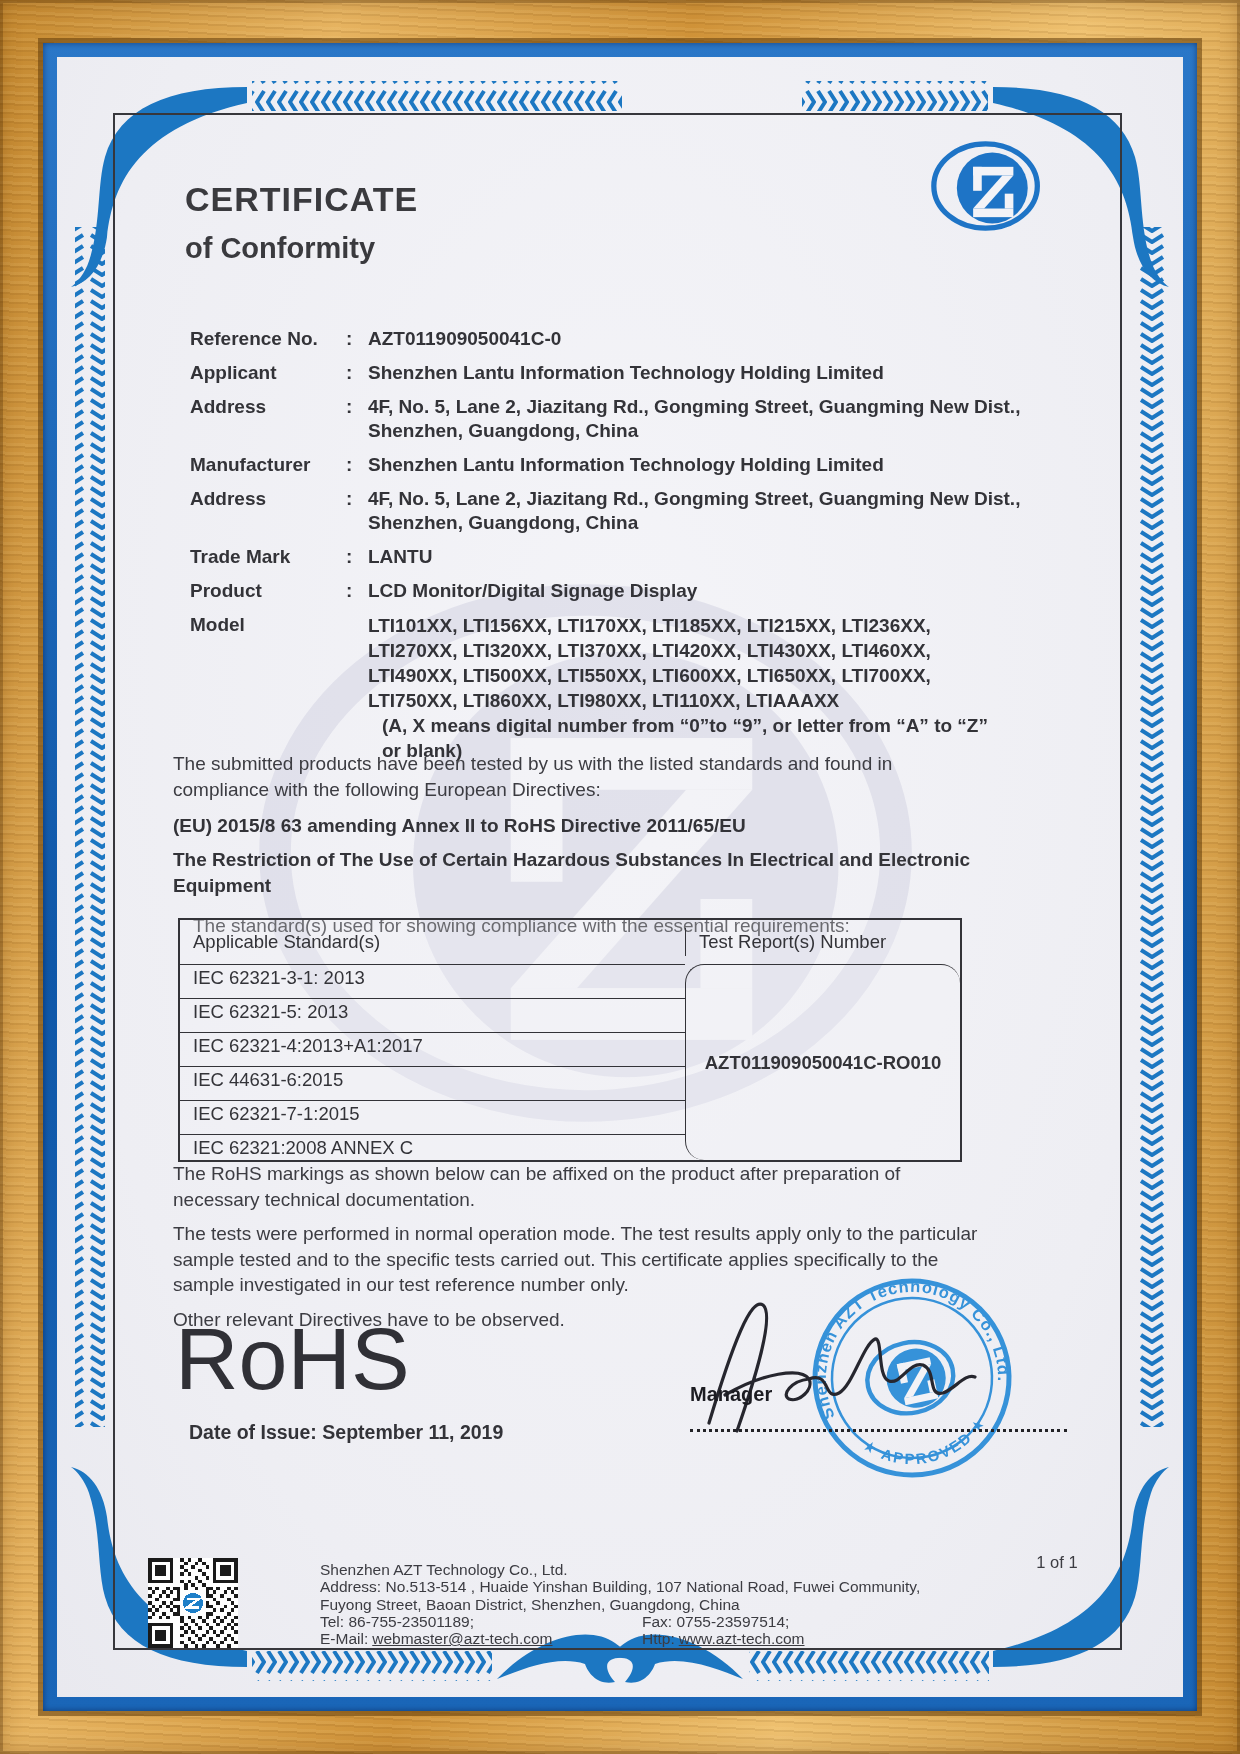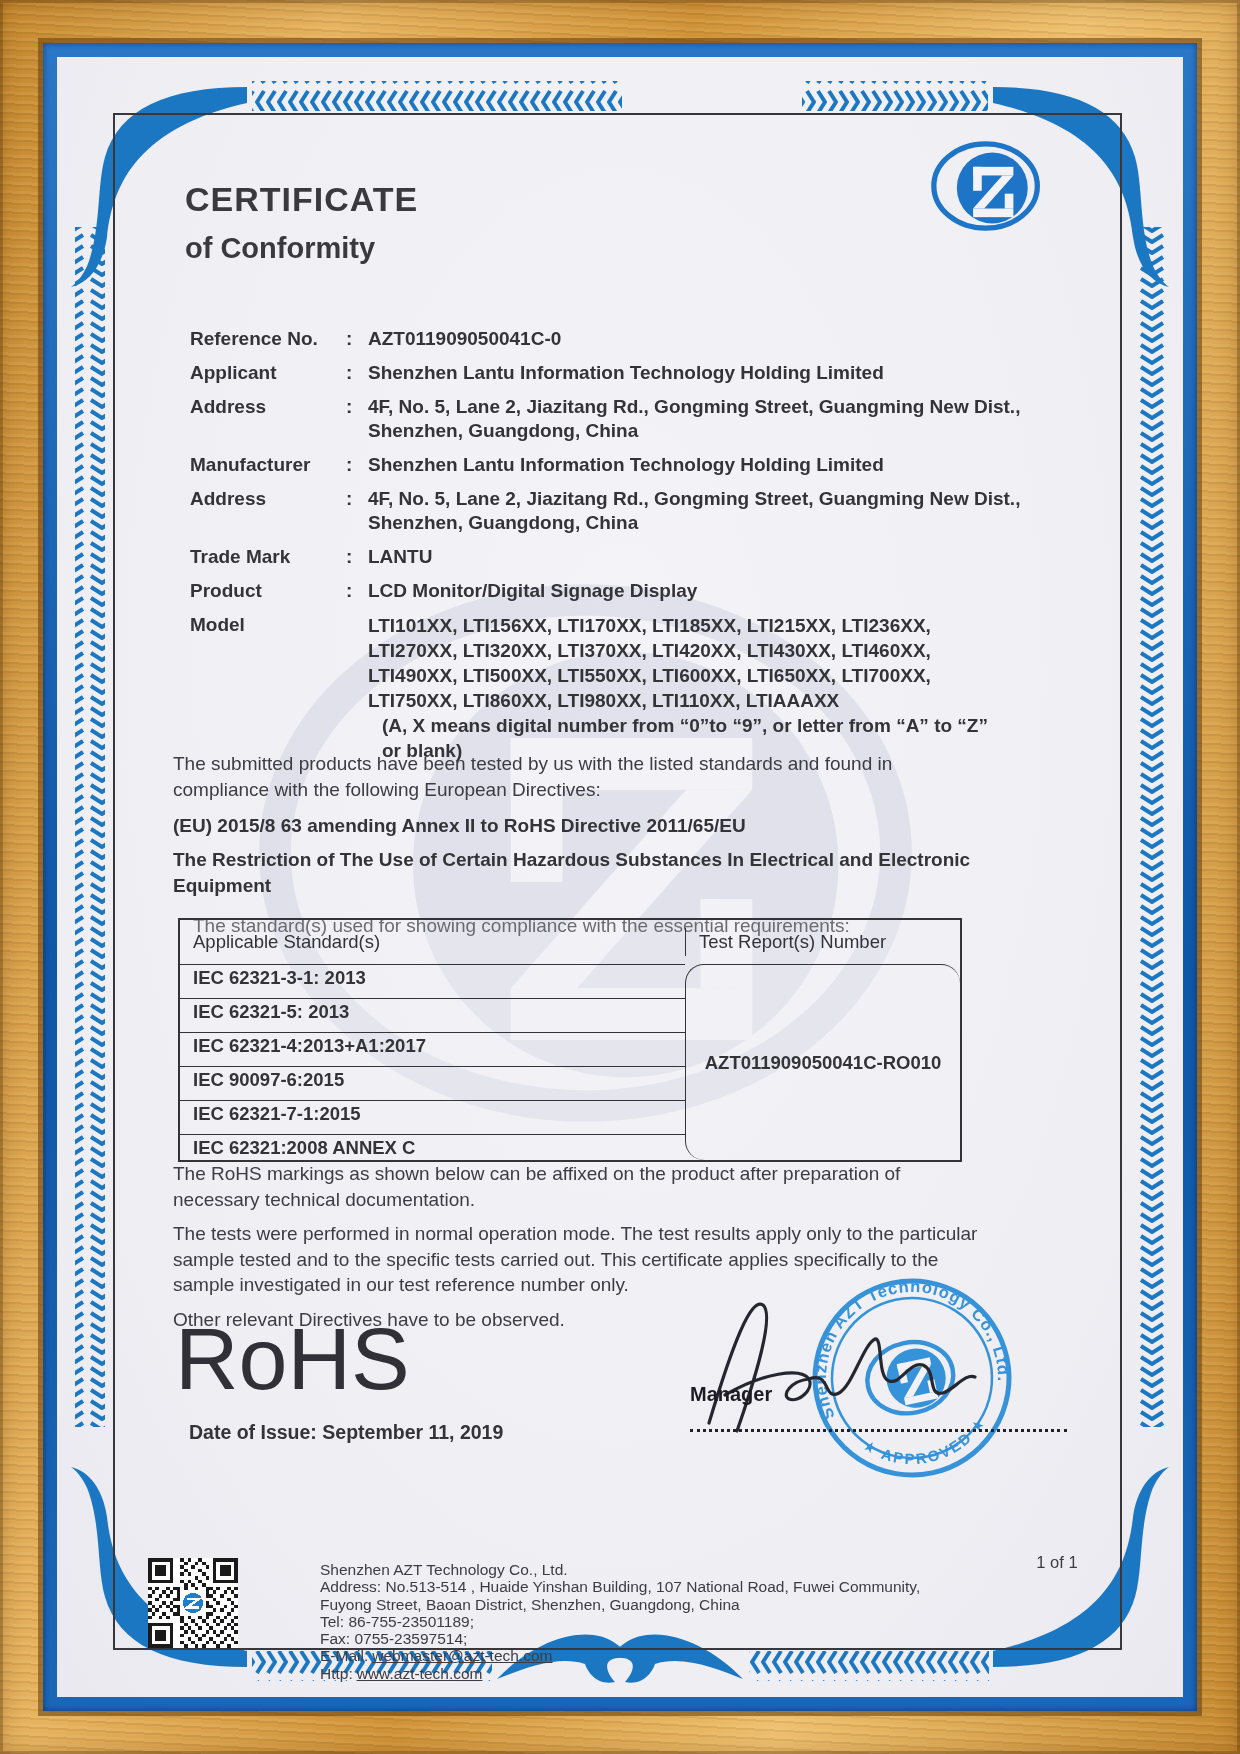--- a/index.html
+++ b/index.html
@@ -36,38 +36,38 @@
   .body1{left:116px;top:694px;width:812px;font-size:19px;line-height:26px;color:#3c3c42;}
   .body1 p{margin:0;}
   .p-directive{margin-top:10px !important;font-weight:bold;color:#333338;}
   .p-restriction{margin-top:8px !important;font-weight:bold;color:#333338;}
   .p-stdintro{margin-top:14px !important;padding-left:20px;}
   
   .stable{left:121px;top:861px;width:780px;border:2px solid #333338;display:grid;
     grid-template-columns:505px 1fr;grid-template-rows:36px repeat(6,34px);background:rgba(244,244,248,.25);}
   .stable>div{display:flex;align-items:center;padding:0 13px;font-size:18.5px;margin-top:8px;}
   .th2{border-left:1.6px solid #333338;}
-  .std{grid-column:1;border-top:1.6px solid #333338;font-weight:bold;}
+  .std{grid-column:1;border-top:1.6px solid #333338;font-weight:normal;}
   .report{grid-column:2;grid-row:2/8;border-left:1.6px solid #333338;border-top:1.6px solid #333338;
     font-weight:bold;justify-content:center;font-size:19px;border-radius:19px;}
   
   .notes{left:116px;top:1104px;width:816px;font-size:19px;line-height:25.5px;color:#3c3c42;}
   .notes p{margin:0 0 9px 0;}
   
   .rohsmark{left:118px;top:1262px;font-size:88px;font-weight:normal;color:#303036;line-height:80px;}
   .issue{left:132px;top:1364px;font-size:19.5px;font-weight:bold;color:#333338;}
   
   svg.stamp{left:750px;top:1216px;width:210px;height:210px;color:#1d86d6;opacity:.88;transform:rotate(-12deg);}
   svg.signature{left:596px;top:1224px;width:350px;height:175px;}
   .dotline{left:633px;top:1372px;width:377px;height:0;border-top:3.5px dotted #222226;}
   .manager{left:633px;top:1326px;width:377px;font-size:20px;font-weight:bold;color:#1c1c22;}
   
   svg.qr{left:91px;top:1501px;width:90px;height:90px;}
   .fco{left:263px;top:1504px;width:660px;font-size:15.5px;line-height:17.3px;color:#3c3c42;}
-  .fline{display:flex;flex-direction:column;}
+  .fline{display:flex;}
   .fcol1{width:322px;display:inline-block;}
   .u{text-decoration:underline;}
   .lbl{margin-right:4px;}
   .pageno{left:950px;top:1496px;width:100px;text-align:center;font-size:16.5px;color:#3c3c42;}
 </style>
 </head>
 <body>
 
 <svg width="0" height="0" style="position:absolute">
   <defs>
@@ -197,21 +197,21 @@
       <p class="p-stdintro">The standard(s) used for showing compliance with the essential requirements:</p>
     </div>
 
     <div class="stable">
       <div class="th">Applicable Standard(s)</div>
       <div class="th th2">Test Report(s) Number</div>
       <div class="report">AZT011909050041C-RO010</div>
       <div class="std">IEC 62321-3-1: 2013</div>
       <div class="std">IEC 62321-5: 2013</div>
       <div class="std">IEC 62321-4:2013+A1:2017</div>
-      <div class="std">IEC 90097-6:2015</div>
+      <div class="std">IEC 44631-6:2015</div>
       <div class="std">IEC 62321-7-1:2015</div>
       <div class="std">IEC 62321:2008 ANNEX C</div>
     </div>
 
     <div class="notes">
       <p>The RoHS markings as shown below can be affixed on the product after preparation of necessary technical documentation.</p>
       <p>The tests were performed in normal operation mode. The test results apply only to the particular sample tested and to the specific tests carried out. This certificate applies specifically to the sample investigated in our test reference number only.</p>
       <p>Other relevant Directives have to be observed.</p>
     </div>
 

